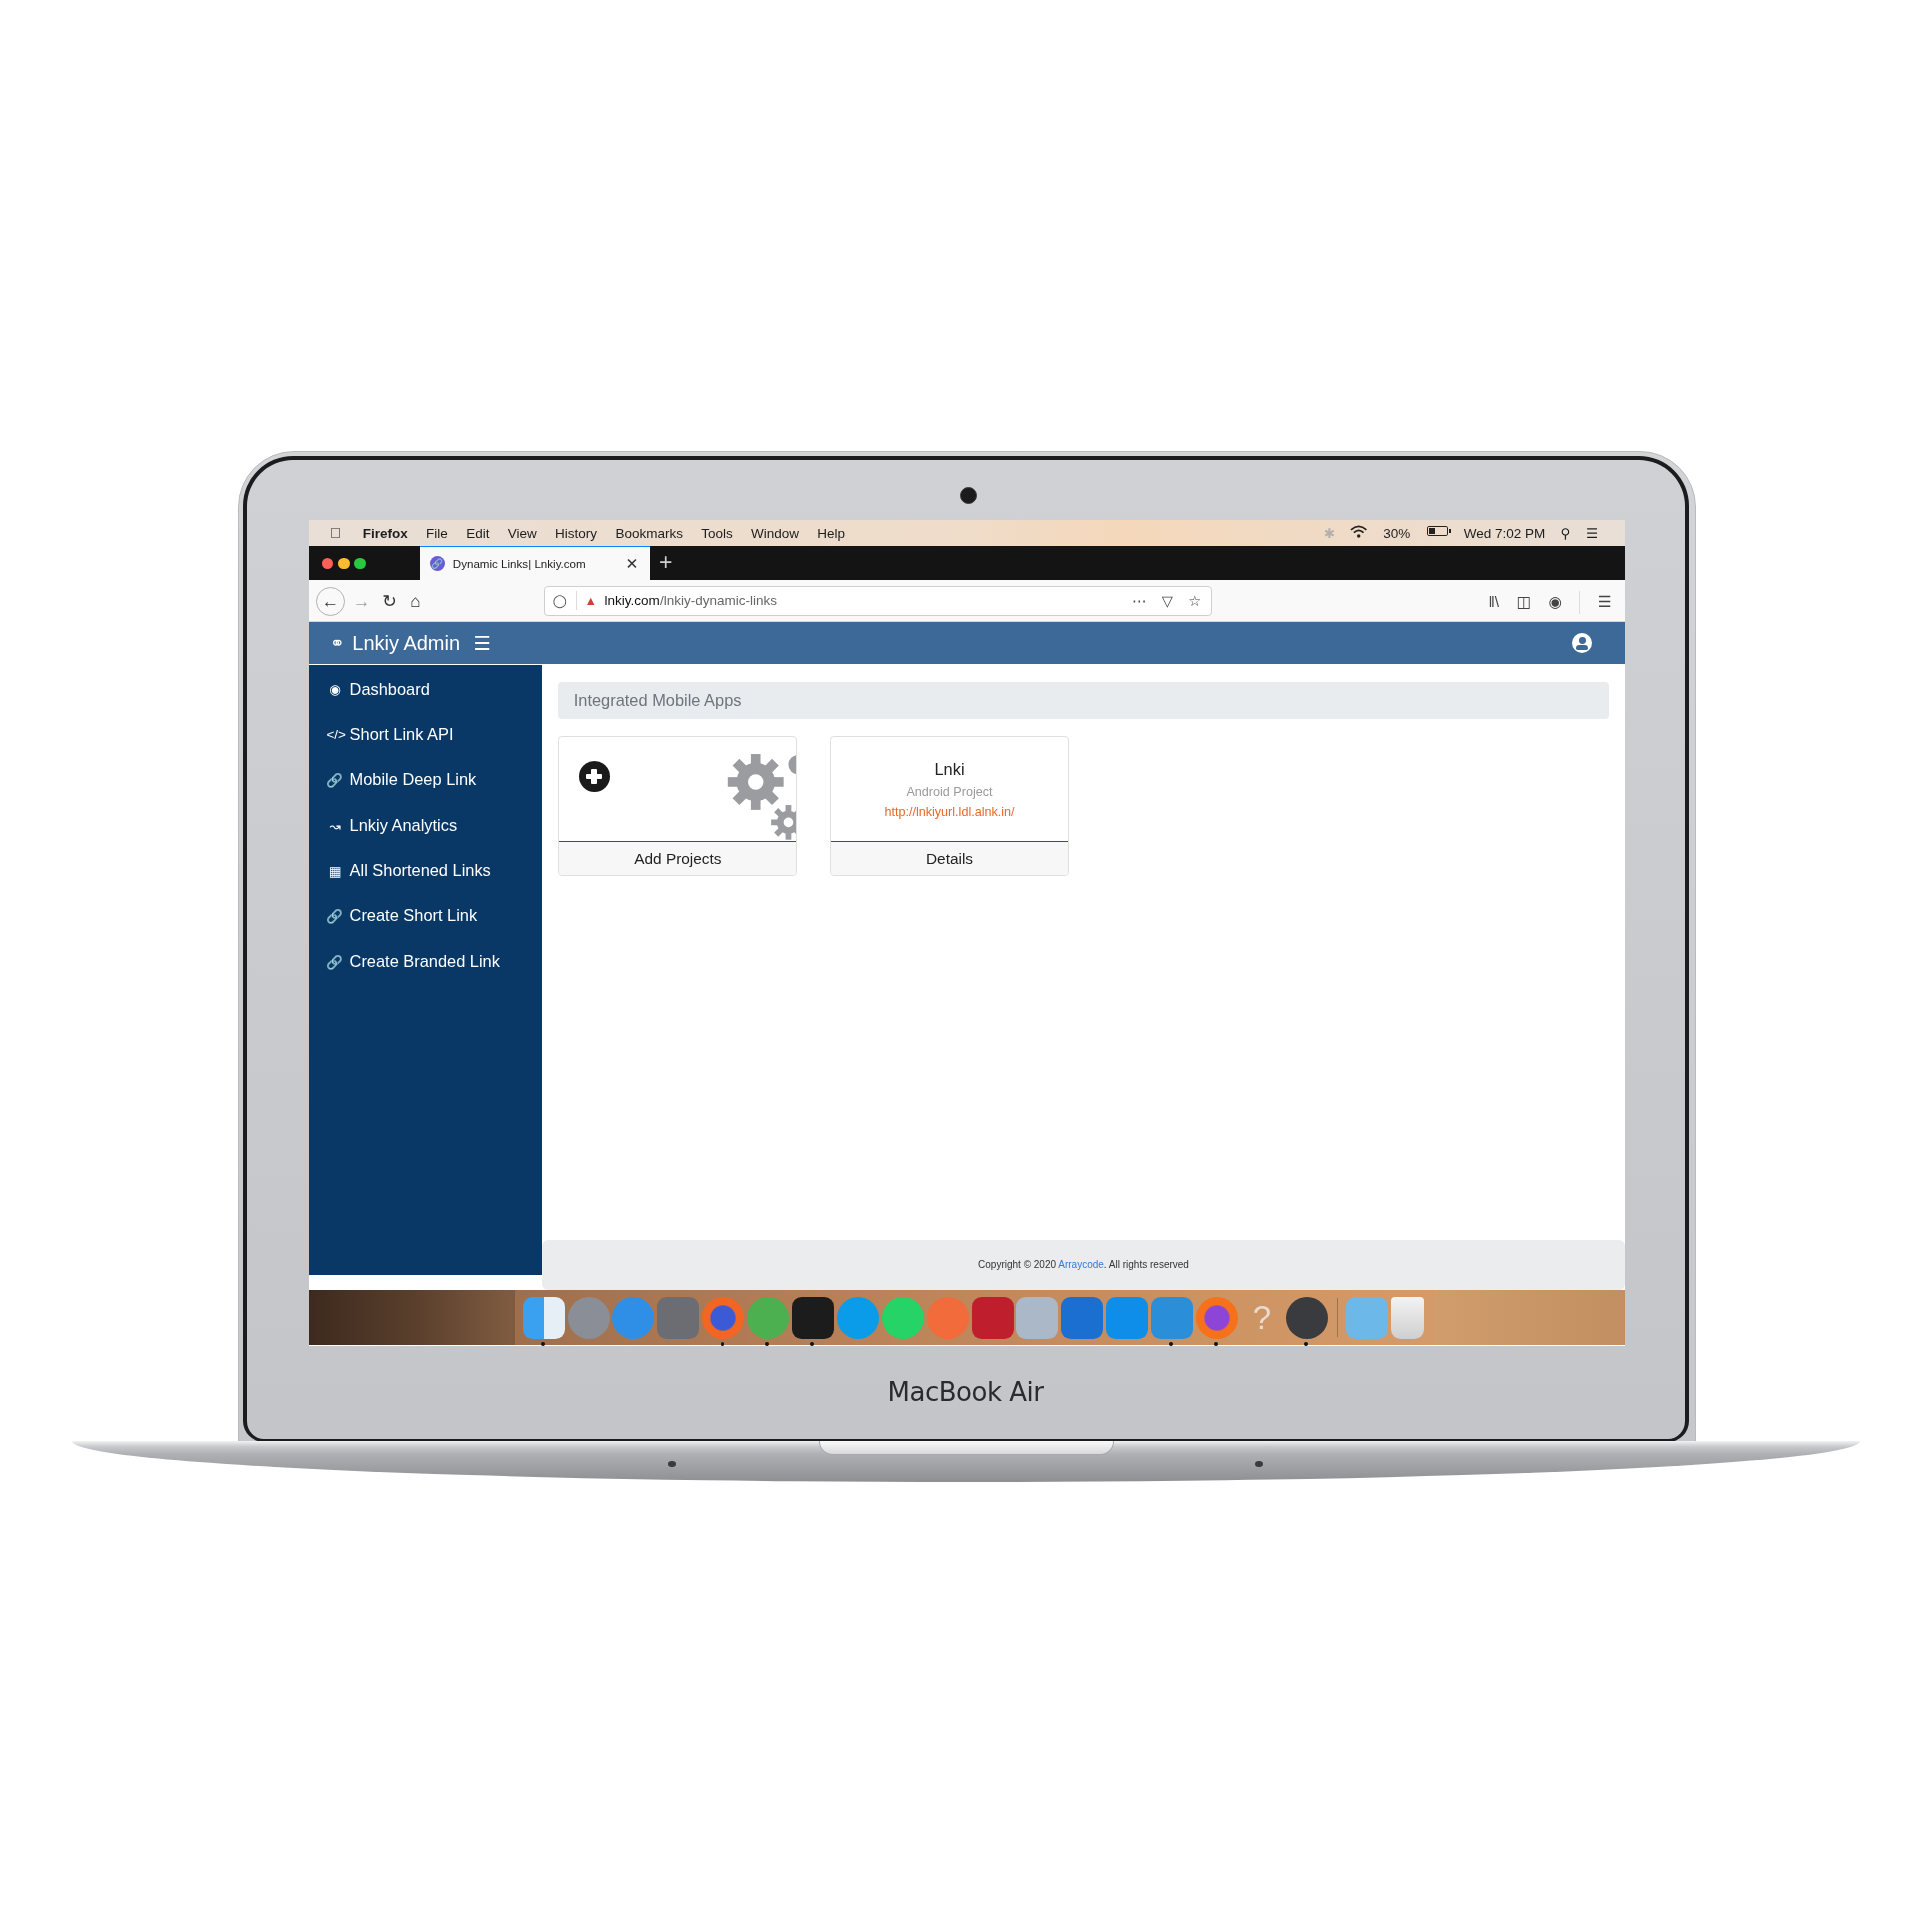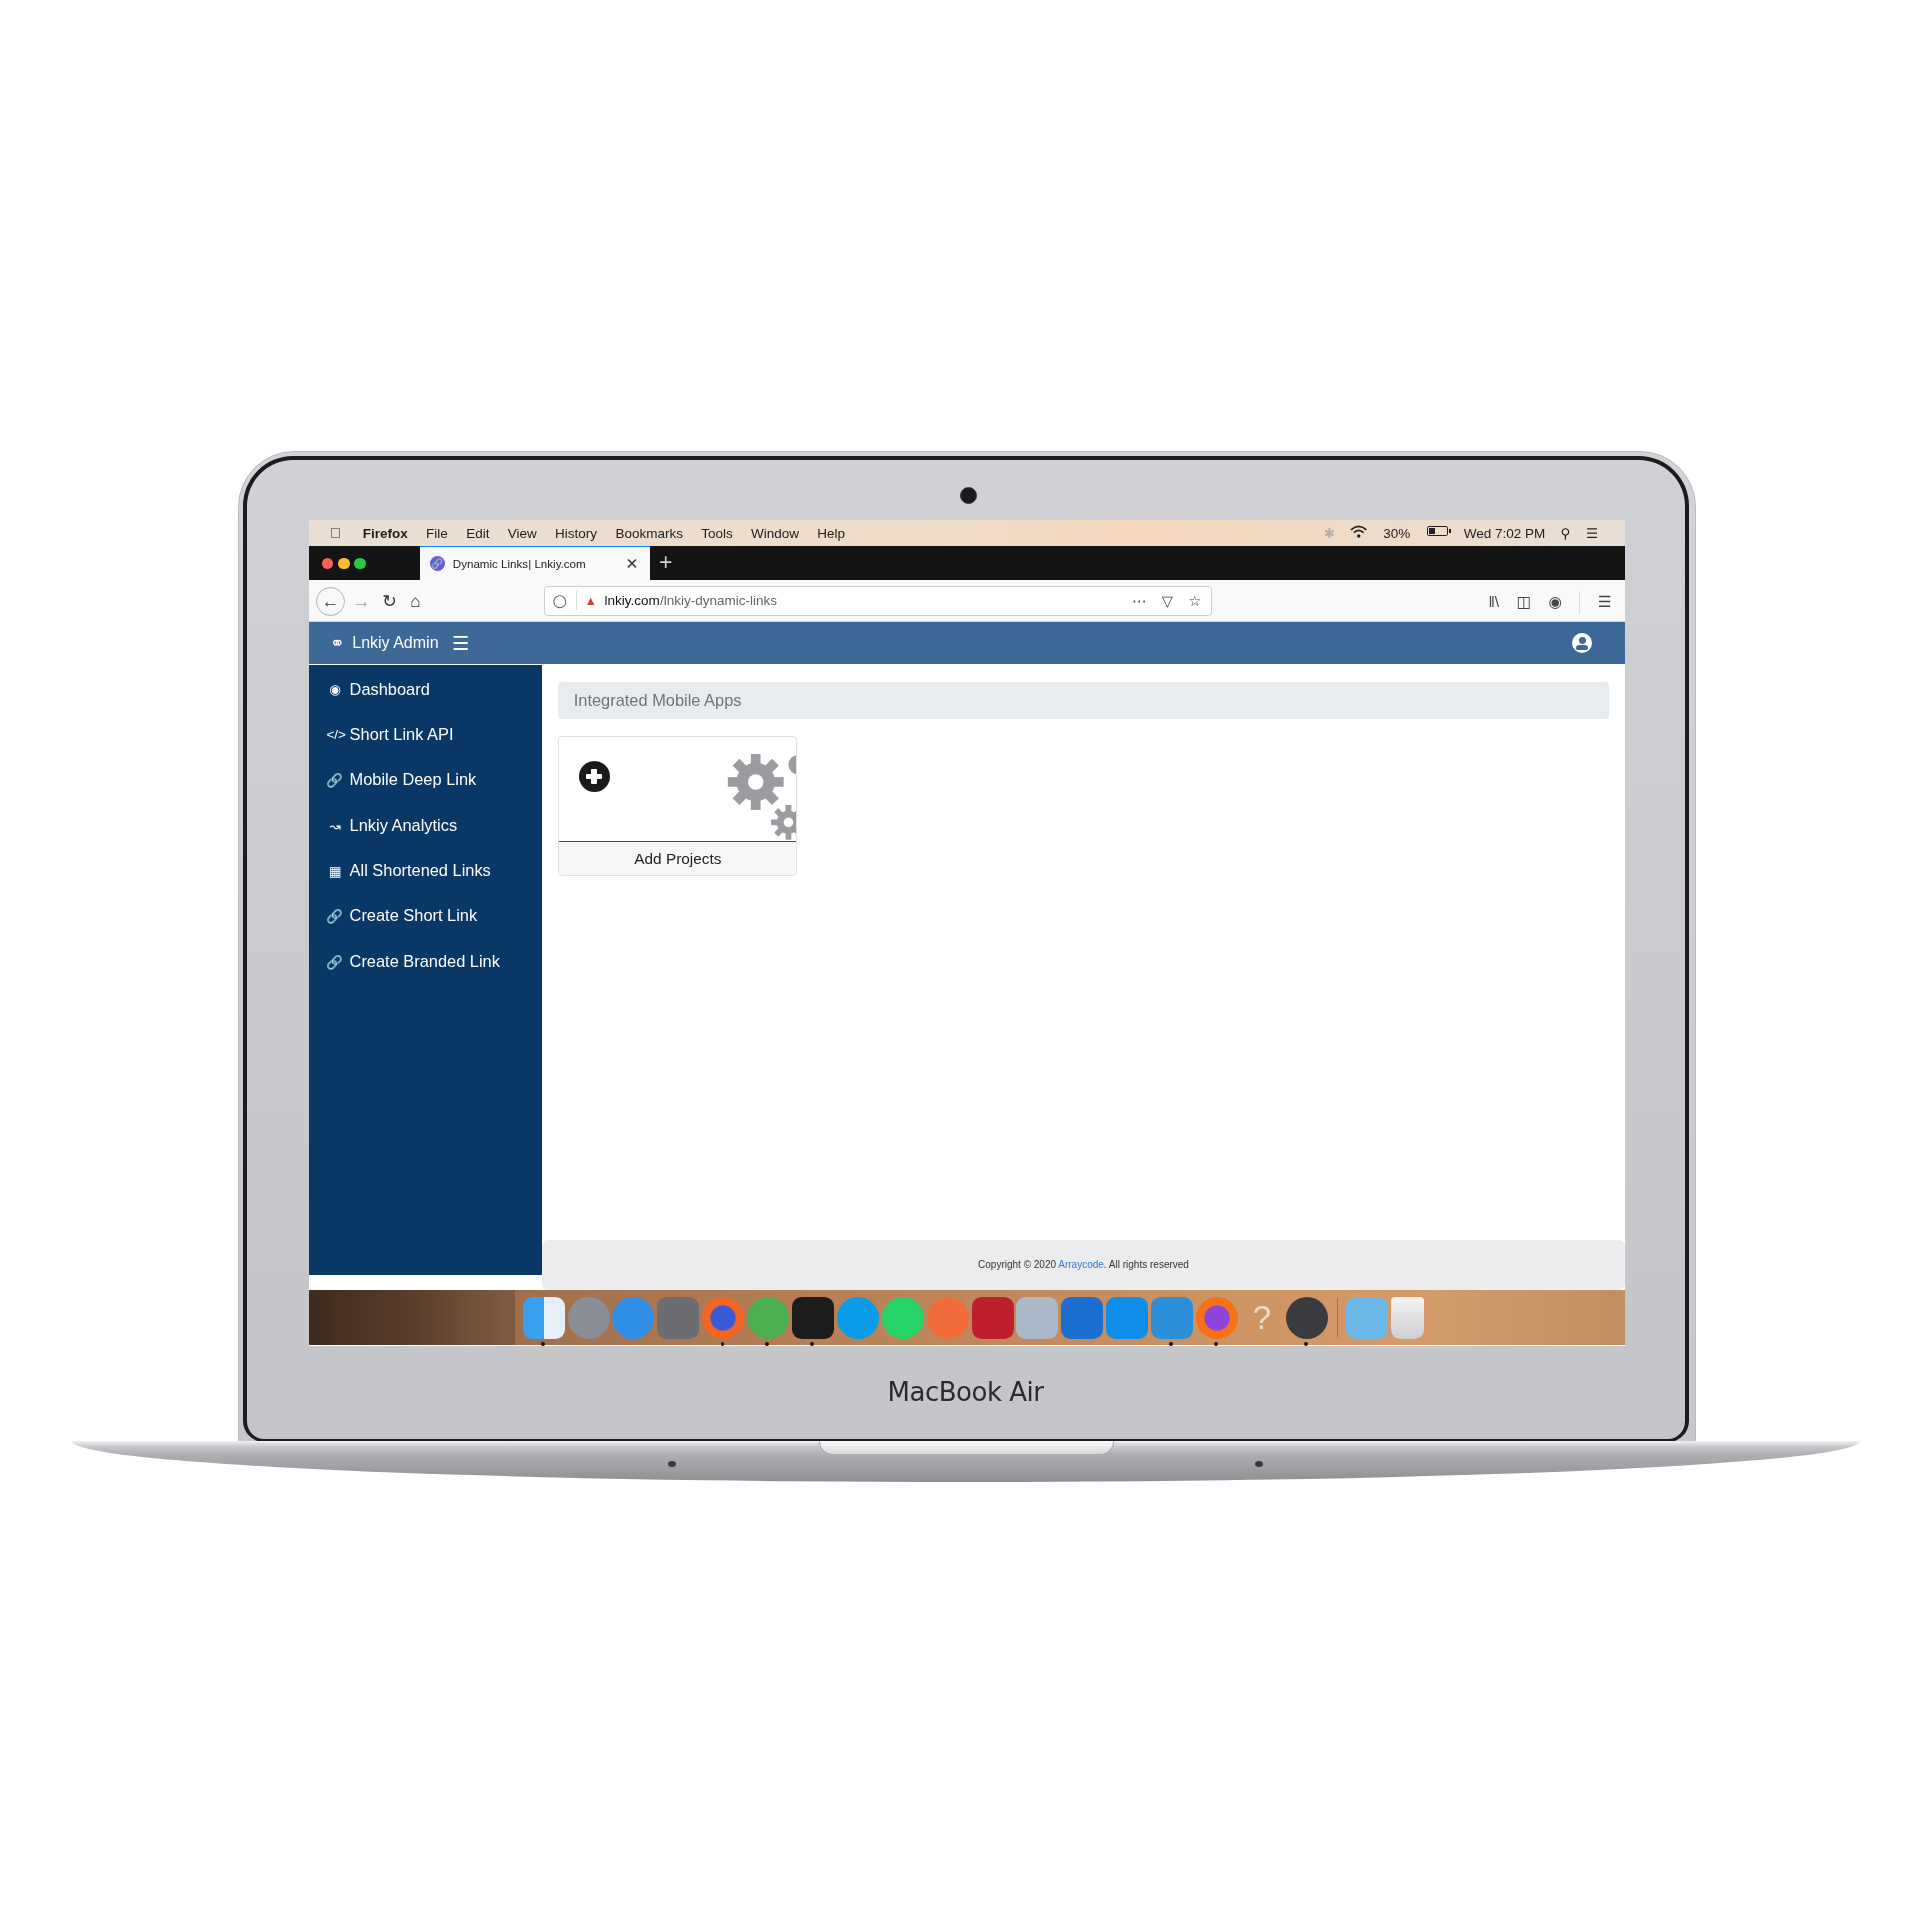--- a/index.html
+++ b/index.html
@@ -62,21 +62,21 @@
   .urlbar .lock { color: #c43; font-size: 12.6px; margin-right: 7.7px; }
   .urlbar .host { color: #111; }
   .urlbar .path { color: #666; }
   .urlbar .rt { margin-left: auto; display: flex; gap: 15.4px; margin-right: 9.7px; color: #444; font-size: 14.5px; }
   .tbicons { position: absolute; right: 13.5px; top: 10.6px; display: flex; gap: 17.4px; color: #444; font-size: 15.4px; align-items: center; }
   .tbicons .sepv { width: 1px; height: 23px; background: #ddd; }
 
   
   .app-header { position: absolute; left: 0; top: 102px; width: 100%; height: 42px; background: #3c6997; display: flex; align-items: center; }
   .app-header .logo-ic { margin-left: 21px; color: #fff; font-size: 17.4px; }
-  .app-header .title { color: #fff; font-size: 16px; margin-left: 7.7px; }
+  .app-header .title { color: #fff; font-size: 20px; margin-left: 7.7px; }
   .app-header .burger { color: #fff; font-size: 19.3px; margin-left: 13.5px; cursor: pointer; }
   .app-header .user { margin-left: auto; margin-right: 33px; width: 20px; height: 20px; border-radius: 50%; background: #fff; position: relative; cursor: pointer; }
   .app-header .user::before { content: ""; position: absolute; left: 6.8px; top: 3.9px; width: 6.8px; height: 6.8px; border-radius: 50%; background: #3c6997; }
   .app-header .user::after { content: ""; position: absolute; left: 3.9px; top: 11.6px; width: 12.6px; height: 5.8px; border-radius: 5.8px 5.8px 2.9px 2.9px; background: #3c6997; }
 
   .sidebar { position: absolute; left: 0; top: 145px; width: 233px; height: 610px; background: #093766; }
   .side-item { position: absolute; left: 17.4px; display: flex; align-items: center; color: #fff; font-size: 16.4px; cursor: pointer; }
   .side-item .ic { width: 17.4px; font-size: 13.5px; margin-right: 5.8px; text-align: center; }
   .sidebar-gap { position: absolute; left: 0; top: 755px; width: 233px; height: 15.4px; background: #fff; }
 
@@ -258,20 +258,26 @@
               <rect x="10" y="-3" width="8" height="6" transform="rotate(45)"></rect>
           </g>
           <circle cx="78" cy="20" r="10"></circle>
         </g>
         <circle cx="34" cy="38" r="8" fill="#fff"></circle>
         <circle cx="68" cy="80" r="5" fill="#fff"></circle>
       </svg>
       <div class="foot">Add Projects</div>
     </div>
 
+    <div class="card" style="left:288px">
+      <div class="proj-name">Lnki</div>
+      <div class="proj-type">Android Project</div>
+      <div class="proj-url">http://lnkiyurl.ldl.alnk.in/</div>
+      <div class="foot">Details</div>
+    </div>
   </div>
 
   <div class="footer">
     <span>Copyright © 2020 </span><a>Arraycode</a><span>. All rights reserved</span>
   </div>
 
   <div class="desktop"></div>
   <div class="dock">
     <span class="dock-ic" style="background:linear-gradient(90deg,#3aa0f0 50%,#e6eef6 50%)">
         <span class="run"></span>

